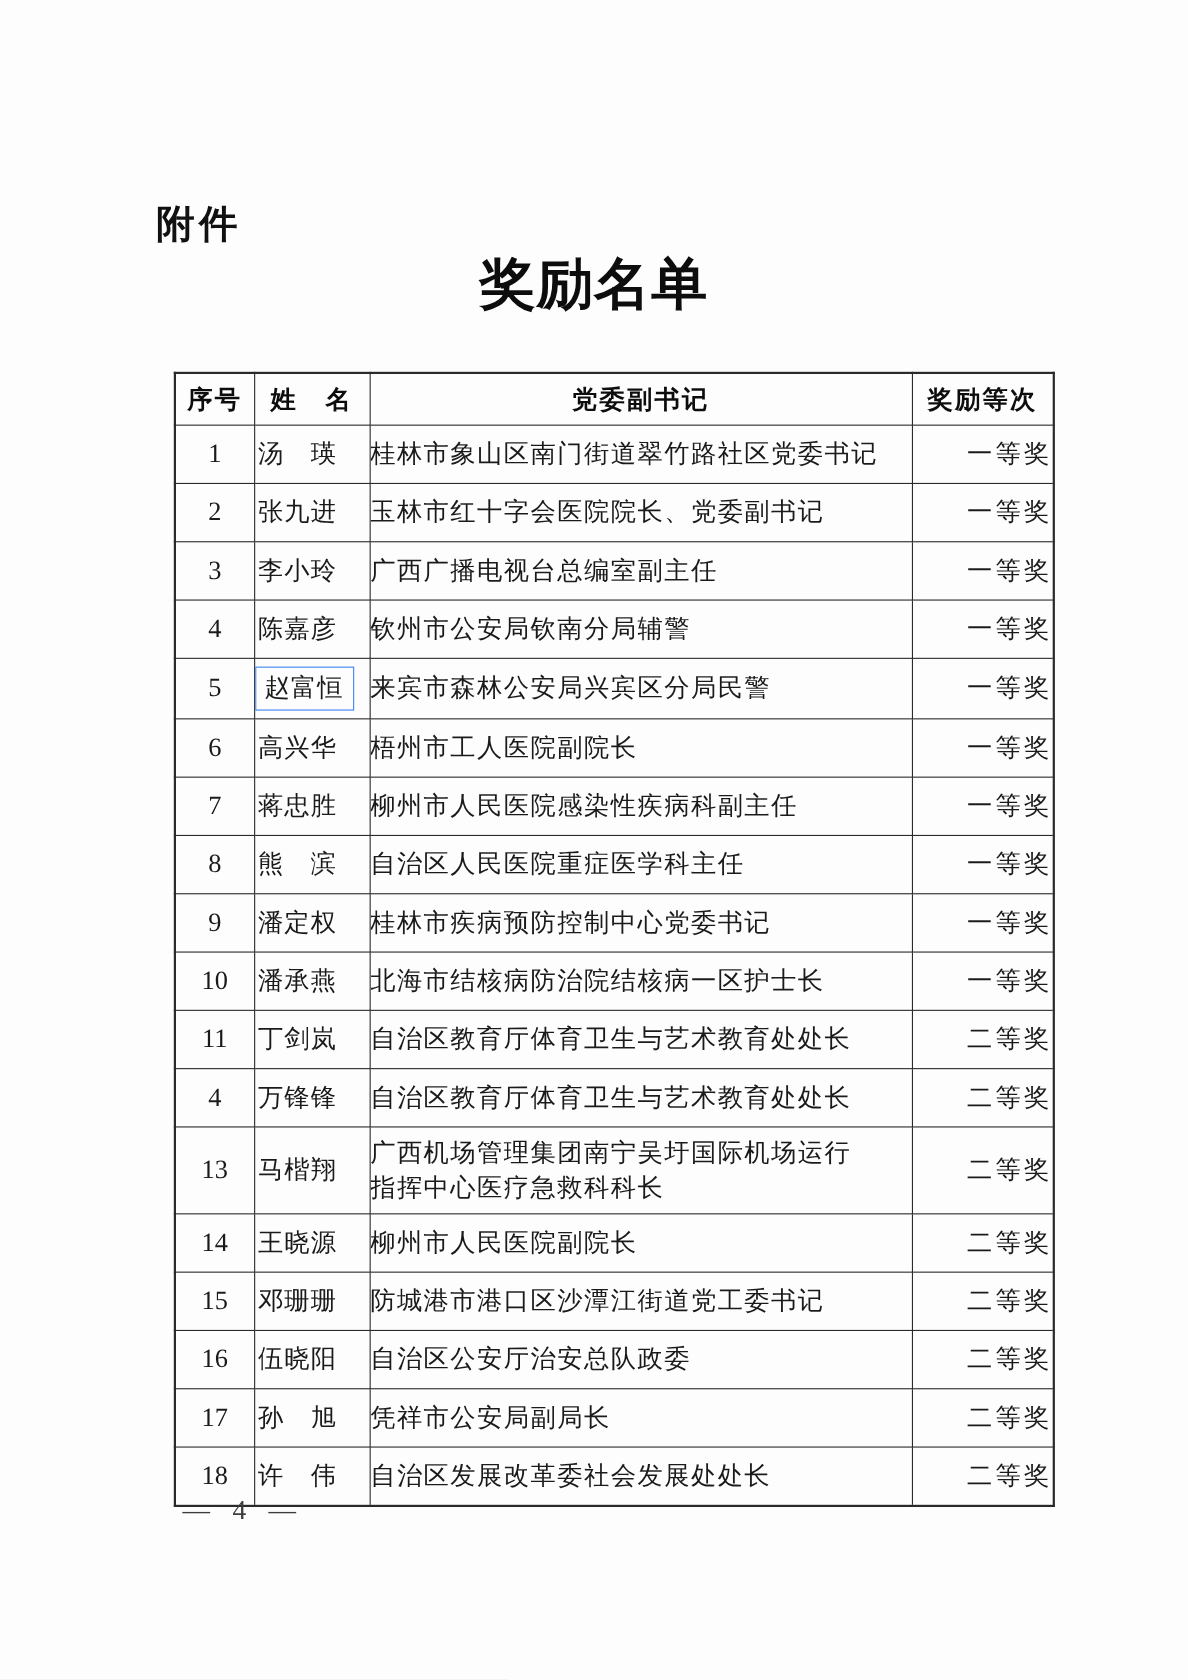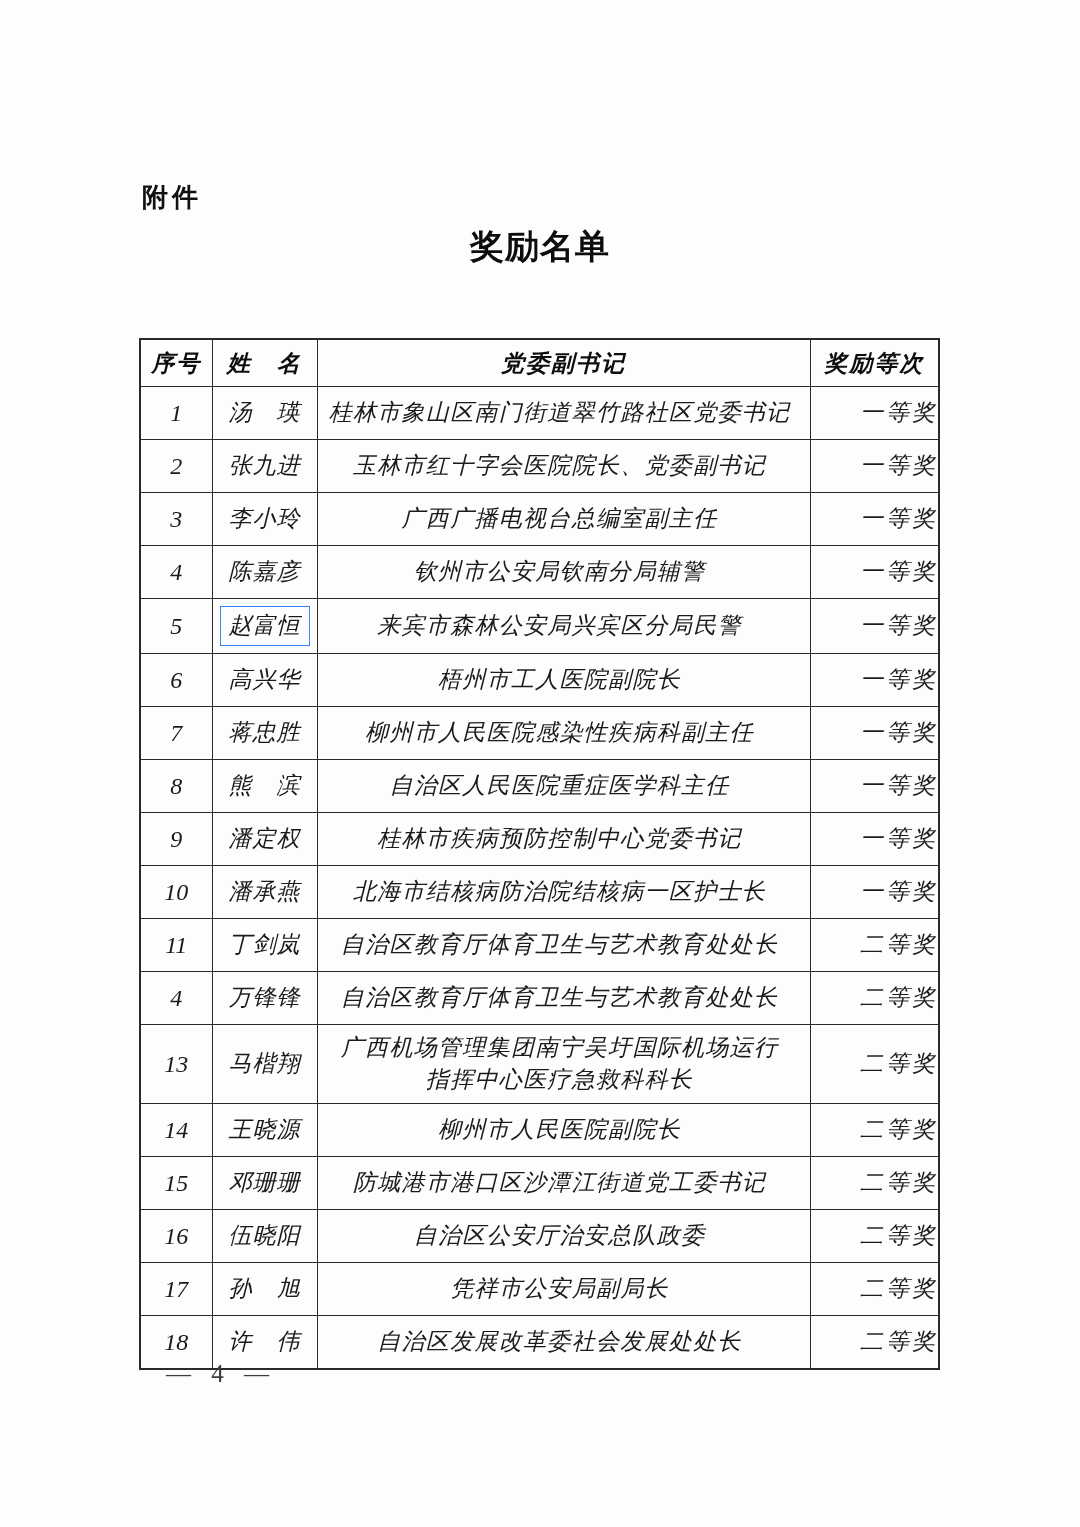--- a/index.html
+++ b/index.html
@@ -13,33 +13,32 @@
     width:1080px;height:1527px;
     margin:0 auto;
     background:var(--page-bg);
     font-family:"Liberation Serif","DejaVu Serif",serif;
     color:var(--text-color);
     overflow:hidden;
   }
   .attachment{
     position:absolute;left:142px;top:180px;
     font-family:"Liberation Sans","DejaVu Sans",sans-serif;
-    font-weight:bold;font-size:26px;letter-spacing:4px;color:#111;
+    font-weight:bold;font-size:35px;letter-spacing:4px;color:#111;
   }
   .doc-title{
     position:absolute;left:0;top:224px;width:100%;
     text-align:center;
-    font-weight:bold;font-size:34px;letter-spacing:1px;color:#0d0d0d;
+    font-weight:bold;font-size:51px;letter-spacing:1px;color:#0d0d0d;
   }
   table.award-table{
-    position:absolute;left:139px;top:338px;
+    position:absolute;left:158px;top:338px;
     border-collapse:collapse;table-layout:fixed;
     width:799px;
     border:2px solid var(--border-color);
-    font-style:italic;
   }
   .award-table th,.award-table td{
     border:1px solid var(--border-color);
     padding:7px 0;
     vertical-align:middle;
     overflow:hidden;
   }
   .award-table th{
     height:32px;
     font-family:"Liberation Sans","DejaVu Sans",sans-serif;
@@ -48,30 +47,30 @@
   }
   .award-table td{
     height:36px;
     font-size:23px;line-height:32px;
   }
   td.c-no{
     text-align:center;
     font-size:24px;letter-spacing:0;
   }
   td.c-name{
-    text-align:center;letter-spacing:1px;
+    letter-spacing:1px;
   }
   td.c-name .name-inner{
     display:inline-block;padding:2px 2px;border:1px solid transparent;
   }
   td.c-name .name-inner.boxed{
     border:1px solid #3b82f6;padding:3px 8px;
   }
   td.c-pos{
-    text-align:center;letter-spacing:1.3px;
+    text-align:left;letter-spacing:1.3px;
     padding-left:0;padding-right:8px;
     white-space:pre-line;
   }
   td.c-award{
     text-align:right;letter-spacing:3px;
   }
   .page-number{
     position:absolute;left:166px;top:1360px;
     font-size:25px;letter-spacing:7px;color:#3d3d3d;
   }

